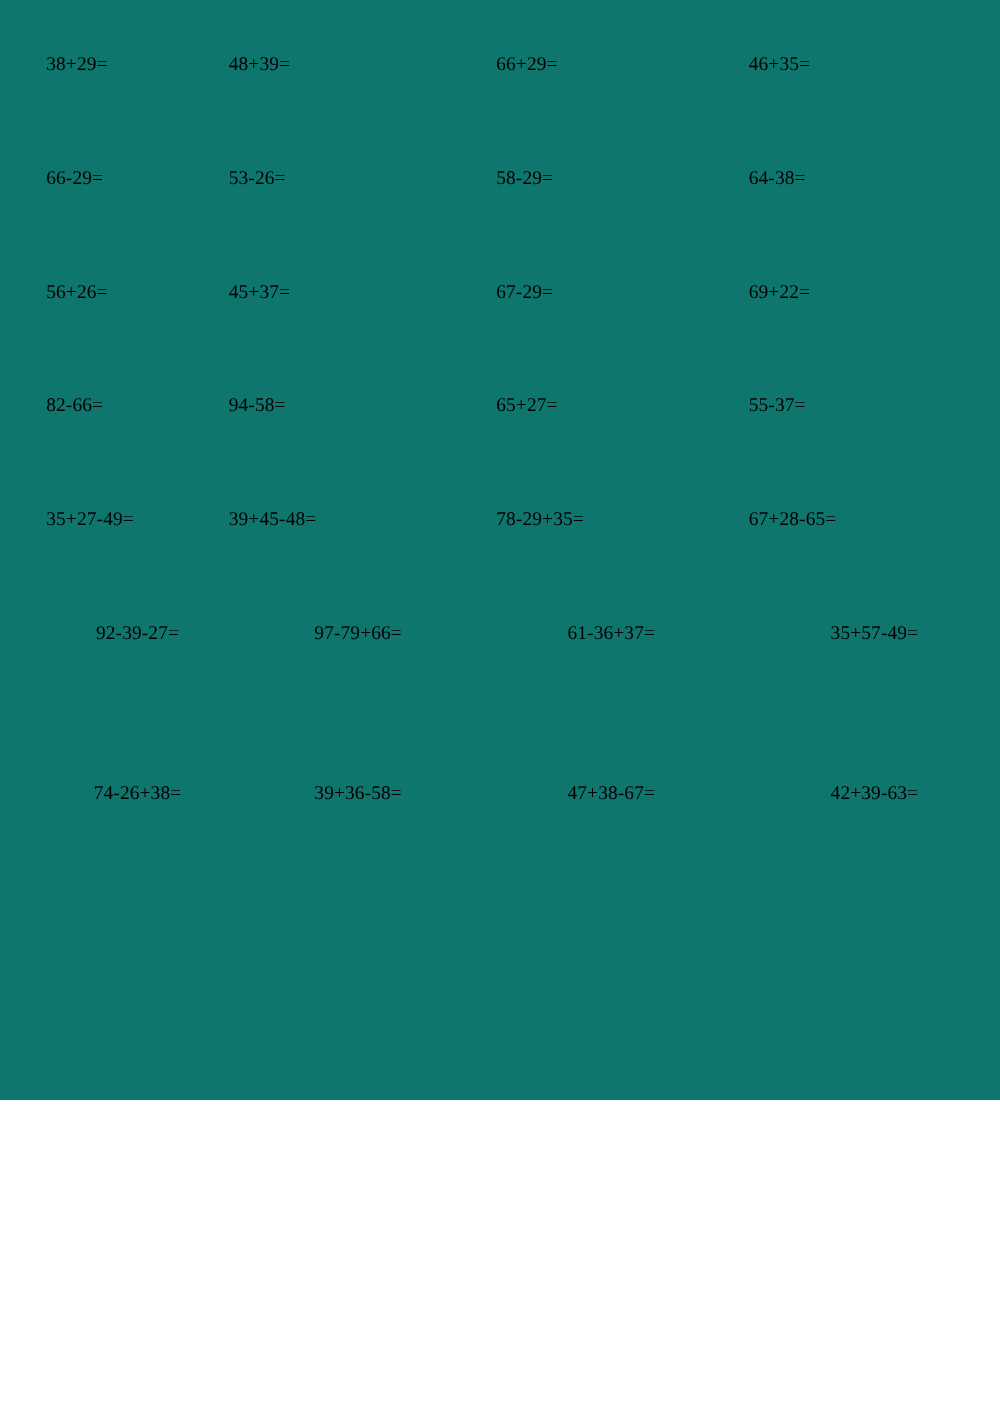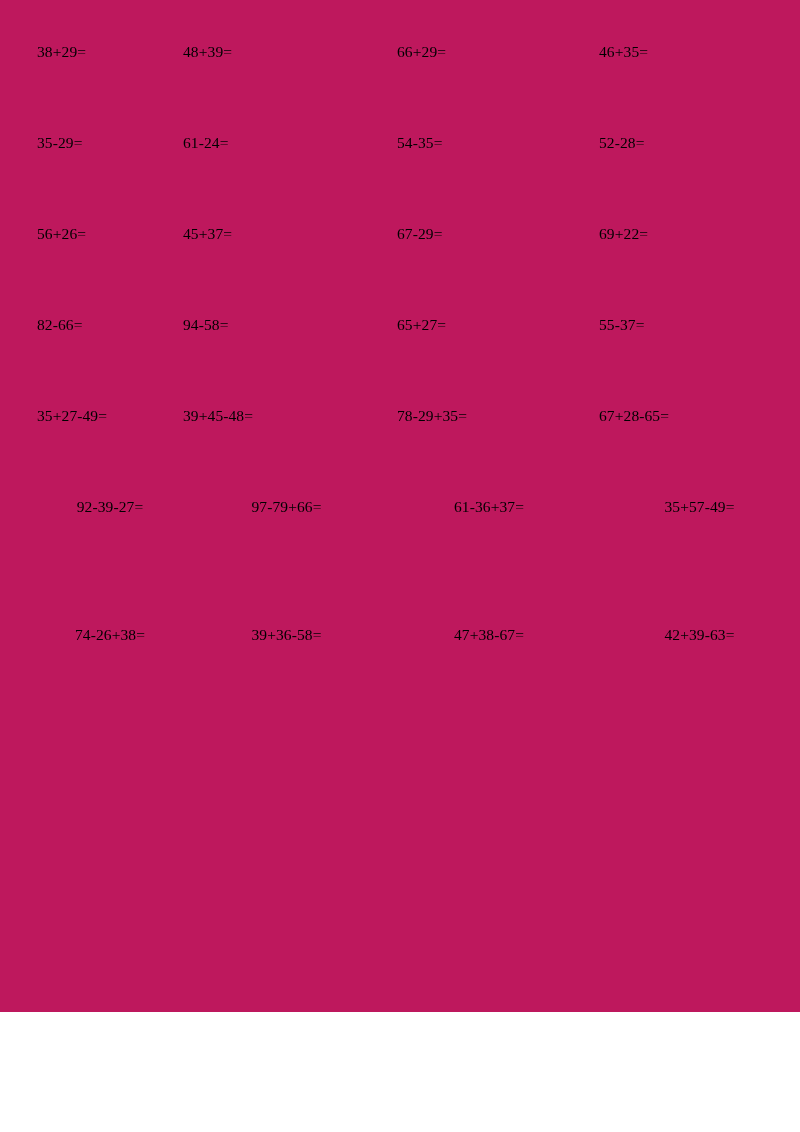--- a/index.html
+++ b/index.html
@@ -10,22 +10,22 @@
   body {
     width: 800px;
     height: 1132px;
     font-family: "Liberation Serif", "DejaVu Serif", serif;
     color: #000000;
     overflow: hidden;
   }
   .worksheet {
     position: relative;
     width: 800px;
-    height: 1012px;
-    background: #be185d;
+    height: 880px;
+    background: #0f766e;
     box-sizing: border-box;
     font-family: Liberation Serif, serif;
   }
   .problem-grid {
     position: absolute;
     left: 0;
     top: 0;
     width: 800px;
   }
   .problem-row {
@@ -61,24 +61,24 @@
 
 <div class="worksheet">
   <div class="problem-grid">
       <div class="problem-row tight row-offset-first">
         <div class="problem-cell col-1">38+29=</div>
         <div class="problem-cell col-2">48+39=</div>
         <div class="problem-cell col-3">66+29=</div>
         <div class="problem-cell col-4">46+35=</div>
       </div>
       <div class="problem-row tight">
-        <div class="problem-cell col-1">35-29=</div>
-        <div class="problem-cell col-2">61-24=</div>
-        <div class="problem-cell col-3">54-35=</div>
-        <div class="problem-cell col-4">52-28=</div>
+        <div class="problem-cell col-1">66-29=</div>
+        <div class="problem-cell col-2">53-26=</div>
+        <div class="problem-cell col-3">58-29=</div>
+        <div class="problem-cell col-4">64-38=</div>
       </div>
       <div class="problem-row tight">
         <div class="problem-cell col-1">56+26=</div>
         <div class="problem-cell col-2">45+37=</div>
         <div class="problem-cell col-3">67-29=</div>
         <div class="problem-cell col-4">69+22=</div>
       </div>
       <div class="problem-row tight">
         <div class="problem-cell col-1">82-66=</div>
         <div class="problem-cell col-2">94-58=</div>

